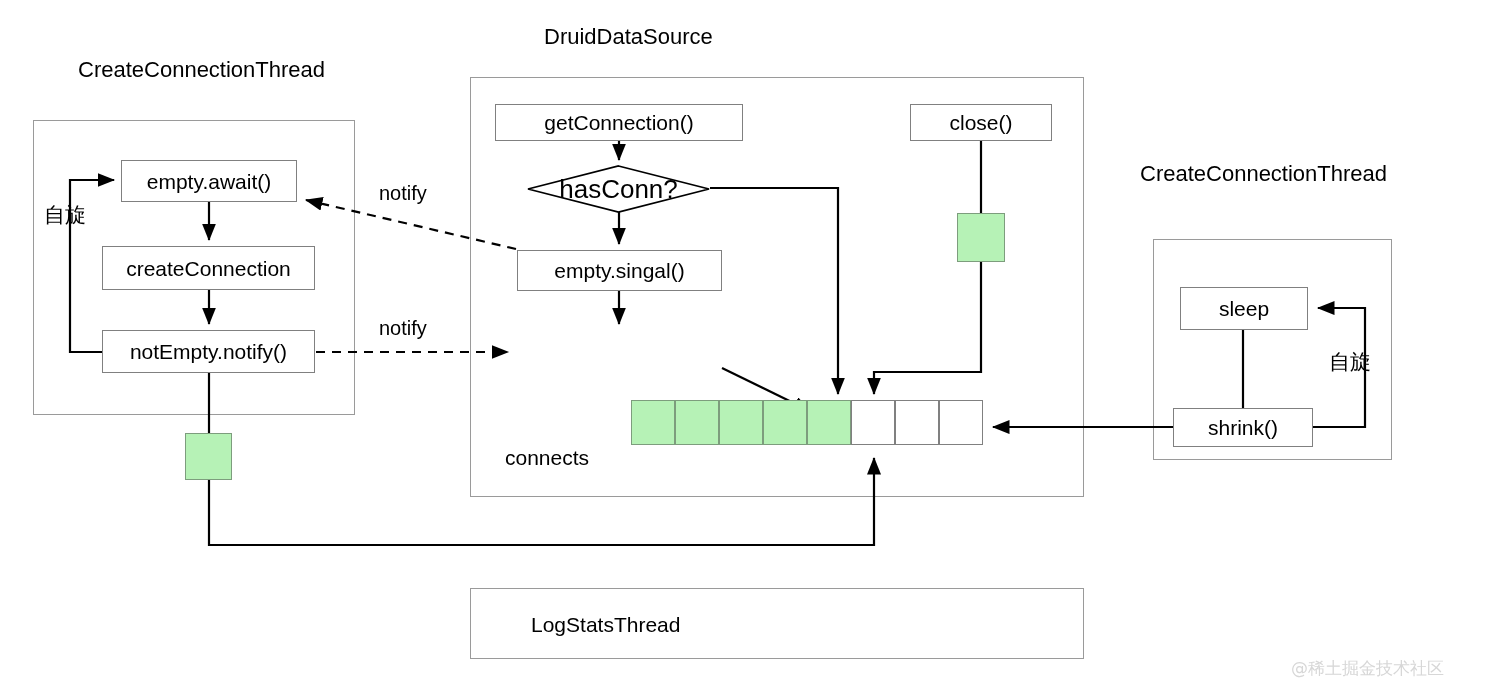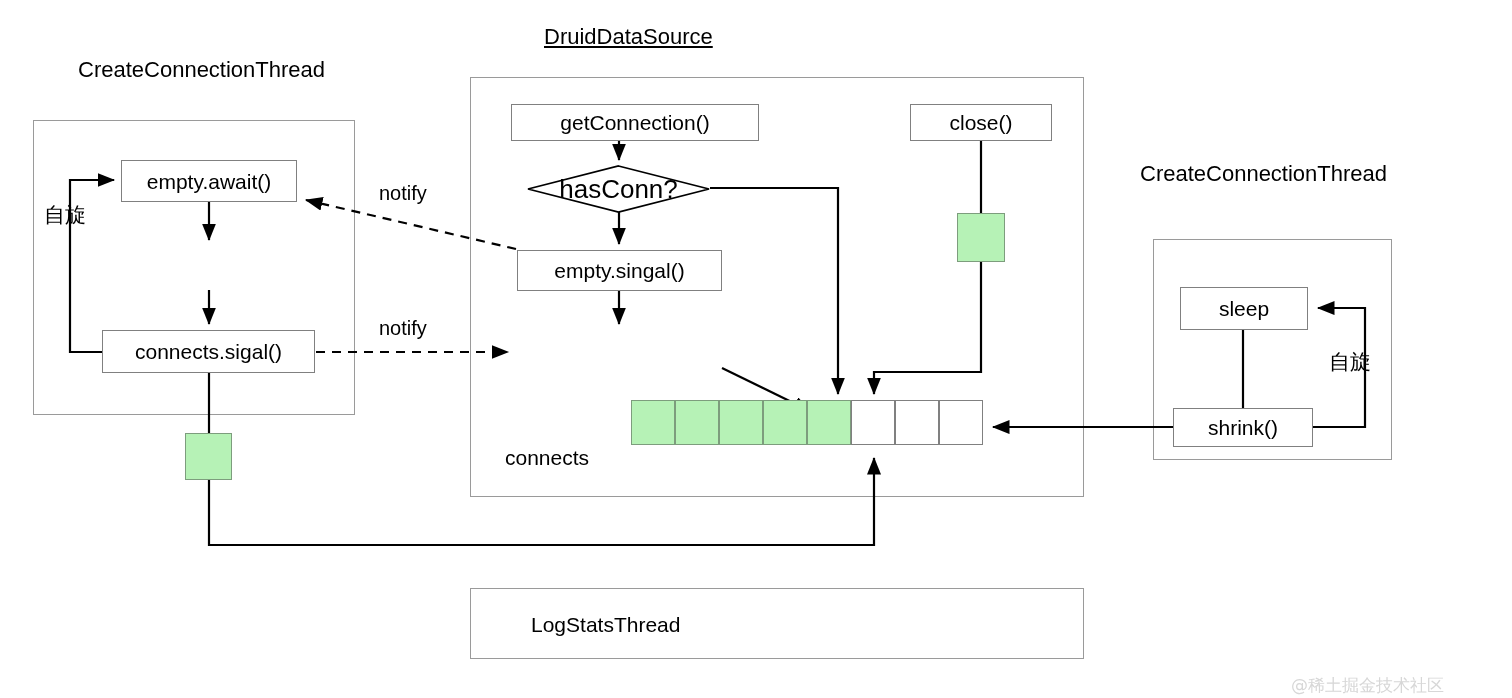--- a/index.html
+++ b/index.html
@@ -104,21 +104,21 @@
     font-family: "DejaVu Sans", sans-serif;
   }
 </style>
 </head>
 <body>
 
 <div id="canvas">
 
   <div class="title" style="left:78px; top:59px;">CreateConnectionThread</div>
 
-  <div class="title" style="left:544px; top:26px;text-decoration:underline;">DruidDataSource</div>
+  <div class="title" style="left:544px; top:26px;">DruidDataSource</div>
 
   <div class="title" style="left:1140px; top:163px;">CreateConnectionThread</div>
 
   <div class="container" style="left:33px; top:120px; width:322px; height:295px;"></div>
 
   <div class="container" style="left:470px; top:77px; width:614px; height:420px;"></div>
 
   <div class="container" style="left:1153px; top:239px; width:239px; height:221px;"></div>
 
   <div class="container" style="left:470px; top:588px; width:614px; height:71px;"></div>
@@ -170,30 +170,33 @@
       <path d="M516,249 L306,200" marker-end="url(#arrow-dash)"></path>
 
       <path d="M316,352 L508,352" marker-end="url(#arrow-dash)"></path>
     </g>
   </svg>
 
   <div class="node" style="left:121px; top:160px; width:176px; height:42px;">
     <span>empty.await()</span>
   </div>
 
+  <div class="node" style="left:102px; top:246px; width:213px; height:44px;">
+    <span>createConnection</span>
+  </div>
 
   <div class="node" style="left:102px; top:330px; width:213px; height:43px;">
-    <span>connects.sigal()</span>
+    <span>notEmpty.notify()</span>
   </div>
 
   <div class="green-box" style="left:185px; top:433px; width:47px; height:47px;"></div>
 
   <div class="cjk-label" style="left:44px; top:205px;">自旋</div>
 
-  <div class="node" style="left:495px; top:104px; width:248px; height:37px;margin-left:16px;">
+  <div class="node" style="left:495px; top:104px; width:248px; height:37px;">
     <span>getConnection()</span>
   </div>
 
   <div style="position:absolute; left:527px; top:165px; width:183px; height:48px;">
     <svg width="183" height="48" viewBox="0 0 183 48" xmlns="http://www.w3.org/2000/svg" style="position:absolute; left:0; top:0;">
       <polygon points="91.5,1 182,24 91.5,47 1,24" fill="#ffffff" stroke="#000000" stroke-width="1.8"></polygon>
     </svg>
     <div style="position:absolute; left:0; top:0; width:183px; height:48px; display:flex; align-items:center; justify-content:center; font-size:26px; color:#000;">hasConn?</div>
   </div>
 
@@ -229,15 +232,15 @@
   </div>
 
   <div class="node" style="left:1173px; top:408px; width:140px; height:39px;">
     <span>shrink()</span>
   </div>
 
   <div class="cjk-label" style="left:1329px; top:352px;">自旋</div>
 
   <div style="position:absolute; left:531px; top:613px; font-size:21px; color:#000; white-space:nowrap;">LogStatsThread</div>
 
-  <div class="watermark" style="left:1291px; top:660px;margin-top:17px;">@稀土掘金技术社区</div>
+  <div class="watermark" style="left:1291px; top:660px;">@稀土掘金技术社区</div>
 
 </div>
 
 </body></html>

